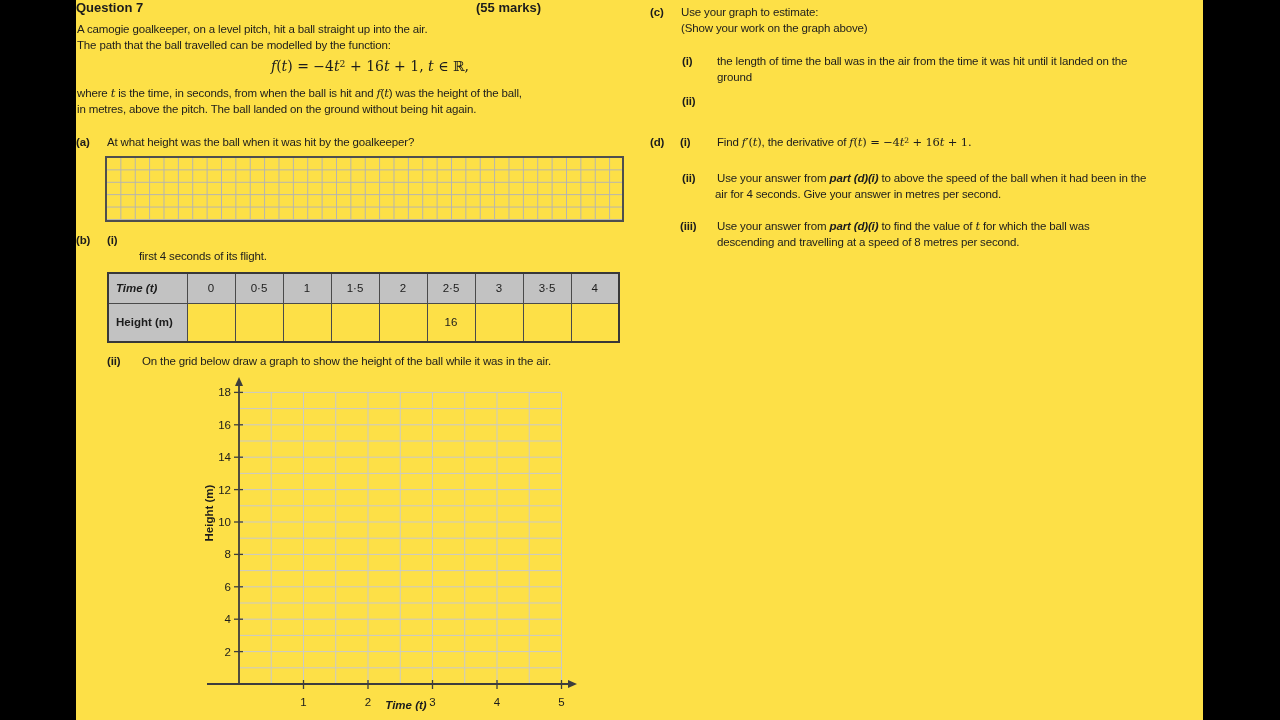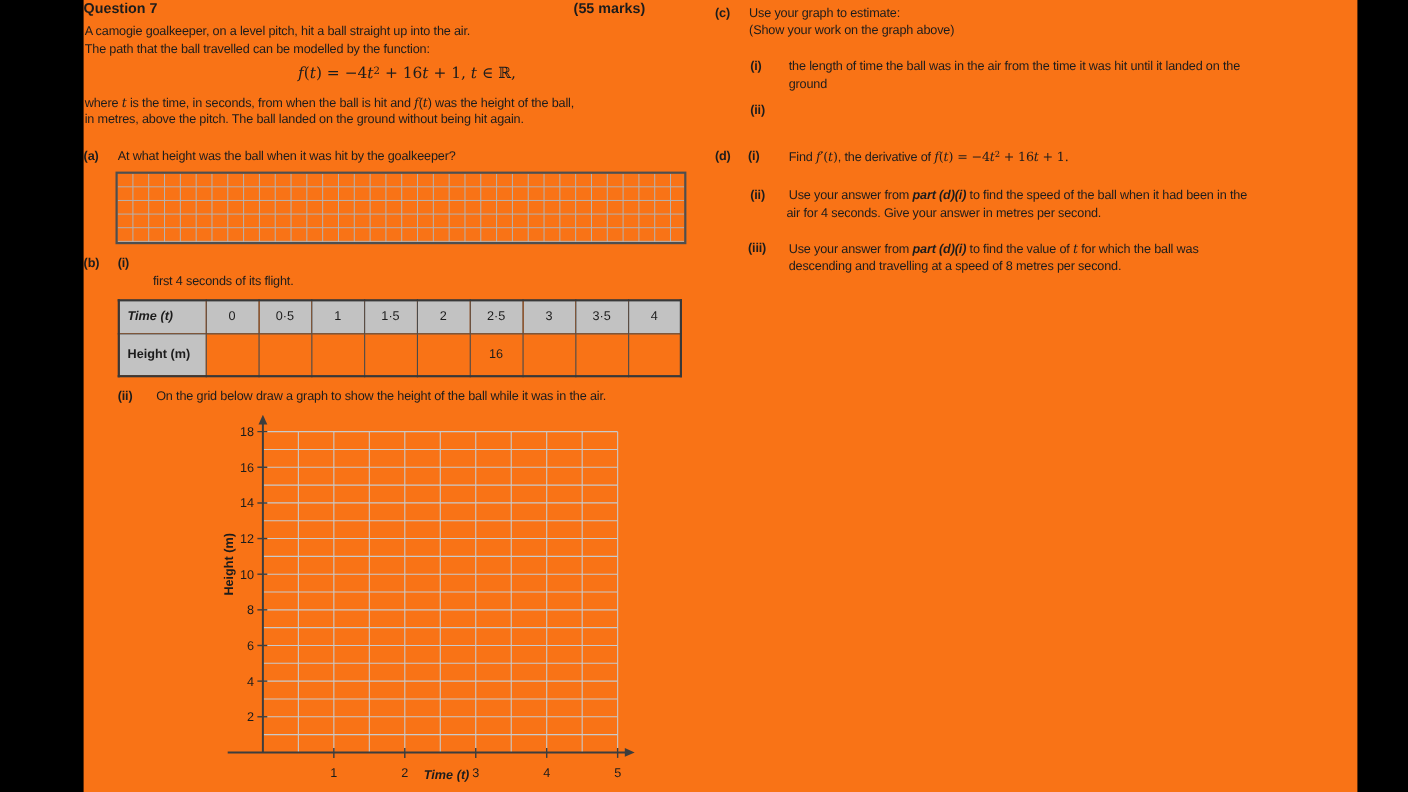--- a/index.html
+++ b/index.html
@@ -4,27 +4,26 @@
 <style>
   html,body{margin:0;padding:0;}
   body{
     width:1280px;height:720px;position:relative;overflow:hidden;
     background:#000;
     font-family:"Liberation Sans",sans-serif;
     color:#1c1c1c;
   }
   .page{
     position:absolute;left:76px;top:0;width:1127px;height:720px;
-    background:#f97316;
-    padding-left:31px;
+    background:#fde047;
   }
   .abs{position:absolute;white-space:nowrap;line-height:1.15;font-size:11.5px;letter-spacing:-0.15px;}
   .h{font-size:13px;font-weight:bold;letter-spacing:0;}
   .b{font-weight:bold;}
-  .marksbox{text-align:center;}
+  .marksbox{text-align:left;}
   .center{text-align:center;}
   
   .seg-n{}
   .seg-b{font-weight:bold;font-style:italic;}
   .seg-bi{font-weight:bold;font-style:italic;}
   .seg-mi{font-family:"DejaVu Serif",serif;font-style:italic;}
   .seg-mr{font-family:"DejaVu Serif",serif;}
   .seg-msup{font-family:"DejaVu Serif",serif;font-size:0.66em;position:relative;top:-0.45em;}
   .formula{font-size:14px;letter-spacing:0;margin-left:16px;}
   
@@ -202,20 +201,20 @@
   <div class="abs" style="left:641px;top:55px;">the length of time the ball was in the air from the time it was hit until it landed on the</div>
   <div class="abs" style="left:641px;top:71px;">ground</div>
 
   <div class="abs b" style="left:606px;top:95px;">(ii)</div>
 
   <div class="abs b" style="left:574px;top:136px;">(d)</div>
   <div class="abs b" style="left:604px;top:136px;">(i)</div>
   <div class="abs" style="left:641px;top:136px;"><span class="seg-n">Find </span><span class="seg-mi">f</span><span class="seg-mr">′(</span><span class="seg-mi">t</span><span class="seg-mr">)</span><span class="seg-n">, the derivative of </span><span class="seg-mi">f</span><span class="seg-mr">(</span><span class="seg-mi">t</span><span class="seg-mr">) = −4</span><span class="seg-mi">t</span><span class="seg-msup">2</span><span class="seg-mr"> + 16</span><span class="seg-mi">t</span><span class="seg-mr"> + 1.</span></div>
 
   <div class="abs b" style="left:606px;top:172px;">(ii)</div>
-  <div class="abs" style="left:641px;top:172px;"><span class="seg-n">Use your answer from </span><span class="seg-b">part (d)(i)</span><span class="seg-n"> to find the speed of the ball when it had been in the</span></div>
+  <div class="abs" style="left:641px;top:172px;"><span class="seg-n">Use your answer from </span><span class="seg-b">part (d)(i)</span><span class="seg-n"> to above the speed of the ball when it had been in the</span></div>
   <div class="abs" style="left:639px;top:188px;">air for 4 seconds.  Give your answer in metres per second.</div>
 
   <div class="abs b" style="left:604px;top:220px;">(iii)</div>
   <div class="abs" style="left:641px;top:220px;"><span class="seg-n">Use your answer from </span><span class="seg-b">part (d)(i)</span><span class="seg-n"> to find the value of </span><span class="seg-mi">t</span><span class="seg-n"> for which the ball was</span></div>
   <div class="abs" style="left:641px;top:236px;">descending and travelling at a speed of 8 metres per second.</div>
 
 </div>
 
 </body></html>

